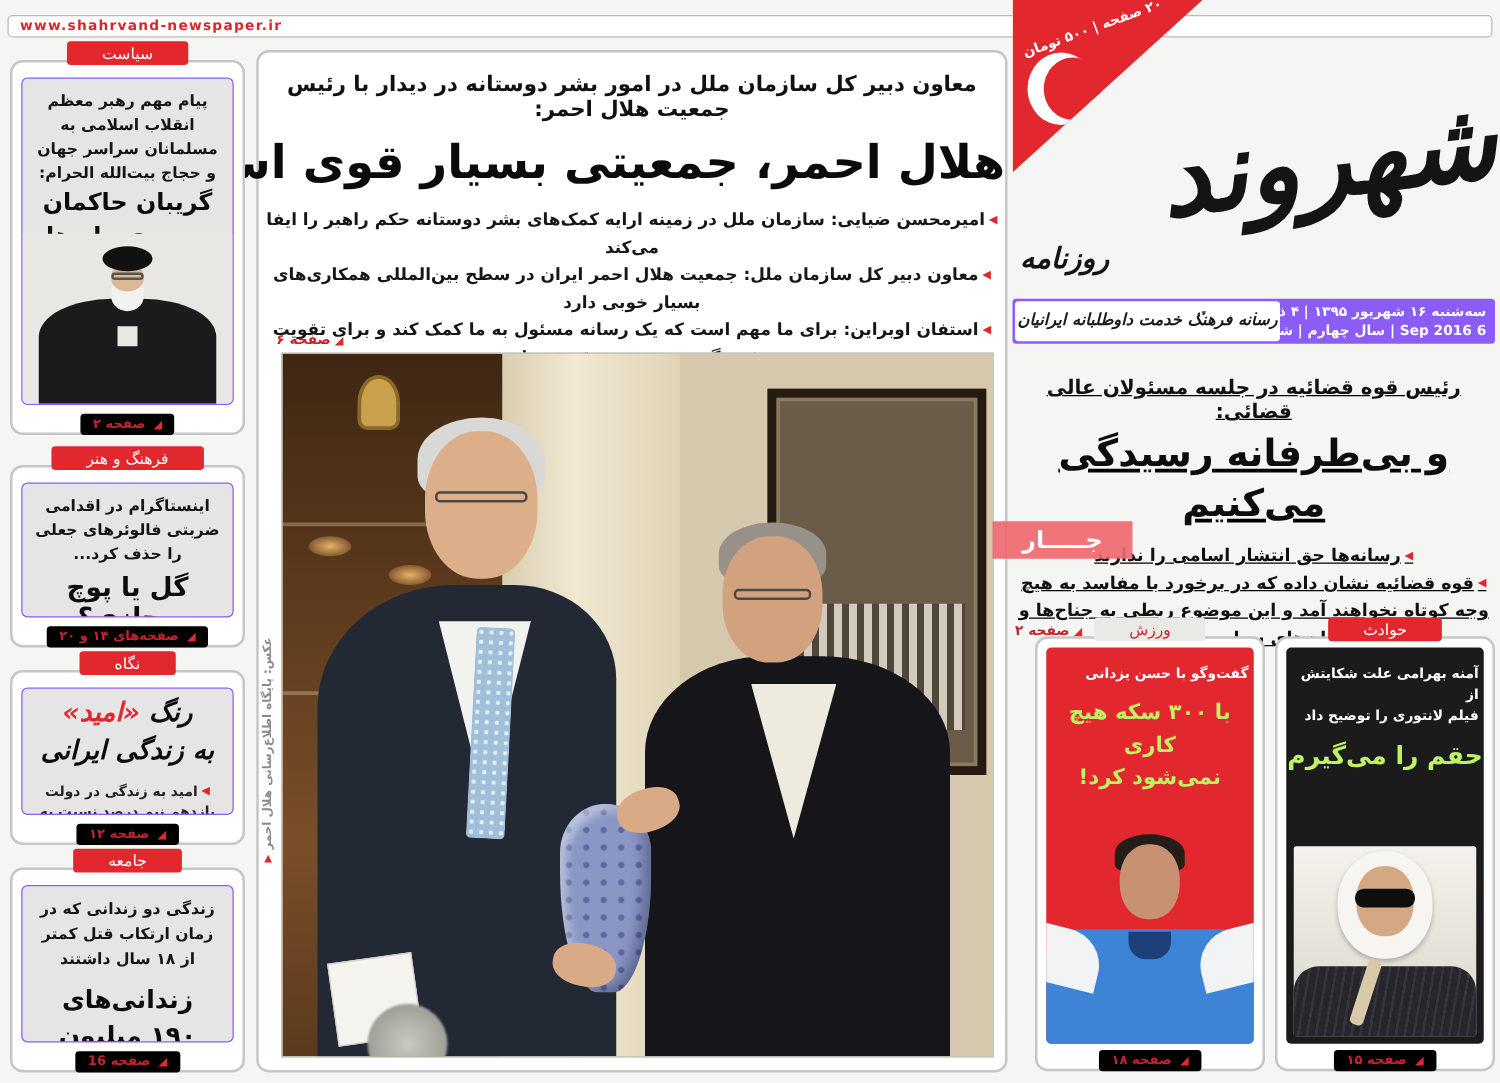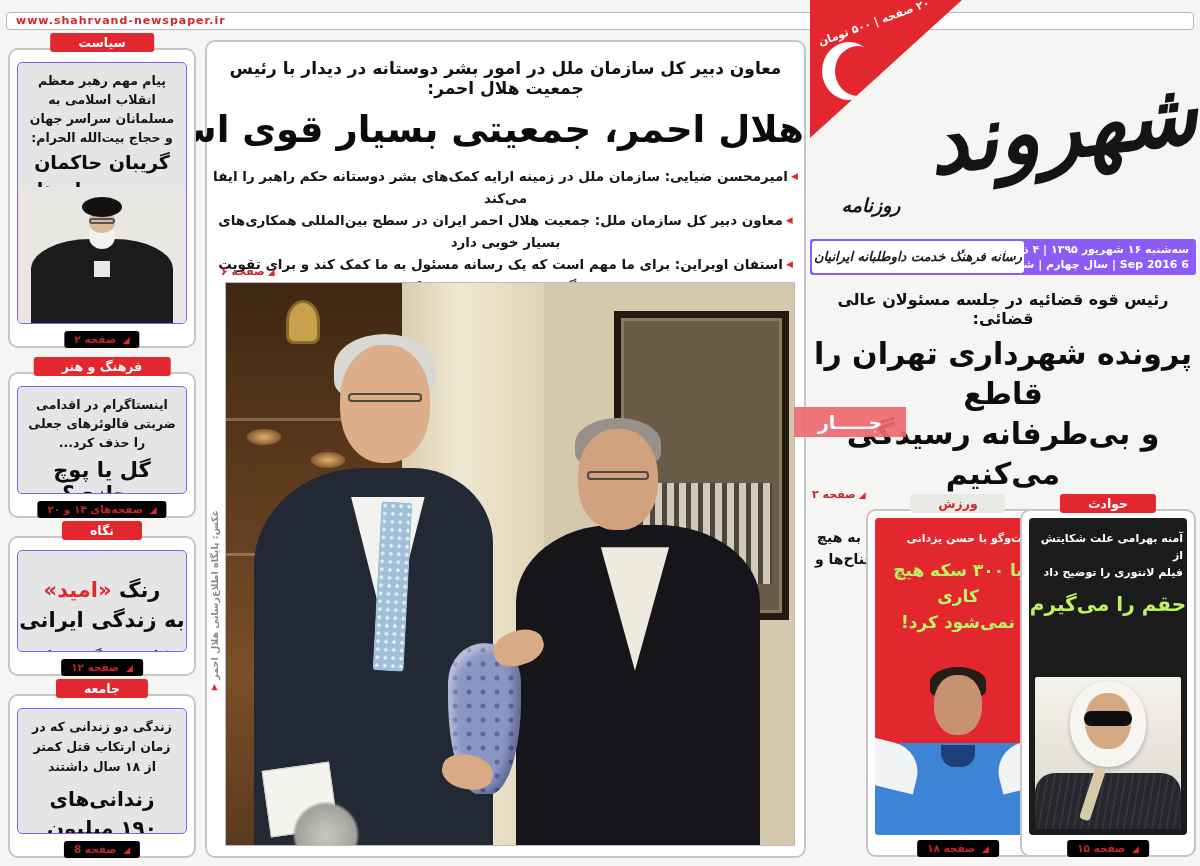--- a/index.html
+++ b/index.html
@@ -19,59 +19,59 @@
                  color:#fff; font-size:11px; font-weight:bold; transform:rotate(-20deg); direction:rtl; }
   .crescent { position:absolute; left:12px; top:42px; width:54px; height:58px; background:#fff;
               border-radius:50%; }
   .crescent .inner { position:absolute; left:13px; top:4px; width:46px; height:50px;
                      background:#e2282e; border-radius:50%; }
 
   
   .logo { position:absolute; left:930px; top:38px; width:268px; height:190px; text-align:center;
           font-size:86px; font-weight:bold; font-style:italic; color:#141414;
           transform:rotate(-7deg); line-height:180px; z-index:4; }
-  .logo-prefix { position:absolute; left:816px; top:194px; width:110px; text-align:center;
-                 font-size:19px; font-weight:bold; font-style:italic; color:#141414; z-index:4; }
+  .logo-prefix { position:absolute; left:816px; top:194px; width:110px; text-align:left;
+                 font-size:23px; font-weight:bold; font-style:italic; color:#141414; z-index:4; }
 
   .datebar { position:absolute; left:810px; top:239px; width:386px; height:36px;
              background:#8b5cf6; border-radius:3px; z-index:3; }
   .slogan-box { position:absolute; left:2px; top:2px; width:212px; height:32px; background:#fff;
                 border-radius:3px; text-align:center; line-height:32px; font-size:13px;
                 font-weight:bold; font-style:italic; color:#1a1a1a; }
   .date-lines { position:absolute; right:7px; top:3px; text-align:right; color:#fff;
                 font-size:11px; font-weight:bold; line-height:15px; direction:rtl; }
 
   
-  .judiciary { position:absolute; left:810px; top:286px; width:386px; height:218px; direction:rtl; }
+  .judiciary { position:absolute; left:810px; top:296px; width:386px; height:218px; direction:rtl;text-decoration:underline; }
   .j-kicker { text-align:center; font-weight:bold; font-size:16px; color:#111; margin-top:4px; }
   .j-headline { text-align:center; font-weight:bold; font-size:30px; color:#0d0d0d; line-height:40px; margin-top:6px; }
   .j-watermark { position:absolute; left:-16px; top:121px; width:112px; height:30px;
                  background:rgba(238,105,113,.92); color:#fff; font-weight:bold; font-size:19px;
                  text-align:center; line-height:30px; z-index:6; }
   .j-bullets { margin-top:10px; text-align:center; font-size:14px; font-weight:bold;
                color:#111; line-height:22px; padding:0 4px; }
   .bullet-mark { color:#e2282e; font-size:9px; vertical-align:2px; padding-left:3px; }
   .j-pageref { position:absolute; left:2px; bottom:2px; direction:rtl; }
   .pageref-red { color:#c2252b; font-size:11px; font-weight:bold; }
   .tri { color:#e2282e; font-size:9px; padding-left:3px; }
 
   
   .card { position:absolute; background:#fff; border:2px solid #c6c6c6; border-radius:10px; }
   .tab { position:absolute; top:-17px; left:50%; transform:translateX(-50%); height:19px;
-         border-radius:3px; font-size:12.5px; font-weight:bold; text-align:center;
+         border-radius:3px; font-size:12.5px; font-weight:normal; text-align:center;
          line-height:19px; padding:0 28px; white-space:nowrap; z-index:2; }
   .tab.red { background:#e2282e; color:#fff; }
   .tab.gray { background:#e9e9e6; color:#d2262c; }
   .pageref-tab { position:absolute; bottom:-2px; left:50%; transform:translateX(-50%);
                  background:#000000; color:#c2252b; font-size:10.5px; font-weight:bold;
                  height:17px; line-height:17px; padding:0 10px; border-radius:3px;
                  white-space:nowrap; direction:rtl; z-index:2; }
 
   
-  .sports-card { left:828px; top:509px; width:184px; height:348px;margin-left:38px; }
+  .sports-card { left:828px; top:509px; width:184px; height:348px; }
   .panel { position:absolute; left:7px; right:7px; top:7px; bottom:20px; border-radius:4px;
            overflow:hidden; direction:rtl; }
   .panel.red-bg { background:#e2282e; }
   .panel.black-bg { background:#1b1b1b; }
   .panel .kicker { color:#fff; font-size:11px; font-weight:bold; text-align:right;
                    line-height:17px; margin-top:12px; padding:0 4px; }
   .panel .headline { color:#bef264; font-size:17px; font-weight:bold; text-align:center;
                      line-height:26px; margin-top:10px; }
 
   
@@ -190,21 +190,21 @@
   .kh-face { position:absolute; left:50%; top:24px; transform:translateX(-50%); width:26px;
              height:22px; background:#ddb894; border-radius:46%; }
   .kh-glasses { position:absolute; left:50%; top:31px; transform:translateX(-50%); width:26px;
                 height:6px; border:2px solid #555; border-radius:3px; }
   .kh-turban { position:absolute; left:50%; top:10px; transform:translateX(-50%); width:40px;
                height:20px; background:#111; border-radius:50%; }
 
   .culture-card { top:372px; height:146px; }
   .culture-card .s-headline { font-size:21px; margin-top:6px; }
   .negah-card { top:536px; height:140px; }
-  .negah-card .s-headline { font-size:21px; line-height:30px; margin-top:24px; }
+  .negah-card .s-headline { font-size:21px; line-height:30px; margin-top:4px;font-style:italic; }
   .society-card { top:694px; height:164px; }
   .society-card .s-kicker { line-height:20px; }
   .society-card .s-headline { font-size:20px; line-height:29px; margin-top:8px; }
 </style>
 </head>
 <body>
 
 <div class="page">
 
   <div class="topbar">
@@ -225,21 +225,20 @@
     <div class="slogan-box" dir="rtl">رسانه فرهنگ خدمت داوطلبانه ایرانیان</div>
     <div class="date-lines">
       <div>سه‌شنبه ۱۶ شهریور ۱۳۹۵ | ۴ ذی‌الحجه ۱۴۳۷</div>
       <div>6 Sep 2016 | سال چهارم | شماره ۹۳۹</div>
     </div>
   </div>
 
   <div class="judiciary">
     <div class="j-kicker">رئیس قوه قضائیه در جلسه مسئولان عالی قضائی:</div>
     <div class="j-headline">
-      <div>پرونده شهرداری تهران را قاطع</div>
       <div>و بی‌طرفانه رسیدگی می‌کنیم</div>
     </div>
     <div class="j-watermark">جـــــار</div>
     <div class="j-bullets">
       <div><span class="bullet-mark">◀</span><span>رسانه‌ها حق انتشار اسامی را ندارند</span></div>
       <div><span class="bullet-mark">◀</span><span>قوه قضائیه نشان داده که در برخورد با مفاسد به هیچ وجه کوتاه نخواهند آمد و این موضوع ربطی به جناح‌ها و جریان‌های سیاسی ندارد</span></div>
     </div>
     <div class="j-pageref"><span class="tri">◢</span><span class="pageref-red">صفحه ۲</span></div>
   </div>
 
@@ -375,16 +374,16 @@
 
   <div class="card side-card society-card">
     <div class="tab red">جامعه</div>
     <div class="s-inner">
       <div class="s-kicker">زندگی دو زندانی که در زمان ارتکاب قتل کمتر از ۱۸ سال داشتند</div>
       <div class="s-headline">
         <div>زندانی‌های</div>
         <div>۱۹۰ میلیون تومانی</div>
       </div>
     </div>
-    <div class="pageref-tab"><span class="tri">◢</span> <span>صفحه 8</span></div>
+    <div class="pageref-tab"><span class="tri">◢</span> <span>صفحه 16</span></div>
   </div>
 
 </div>
 
 </body></html>

